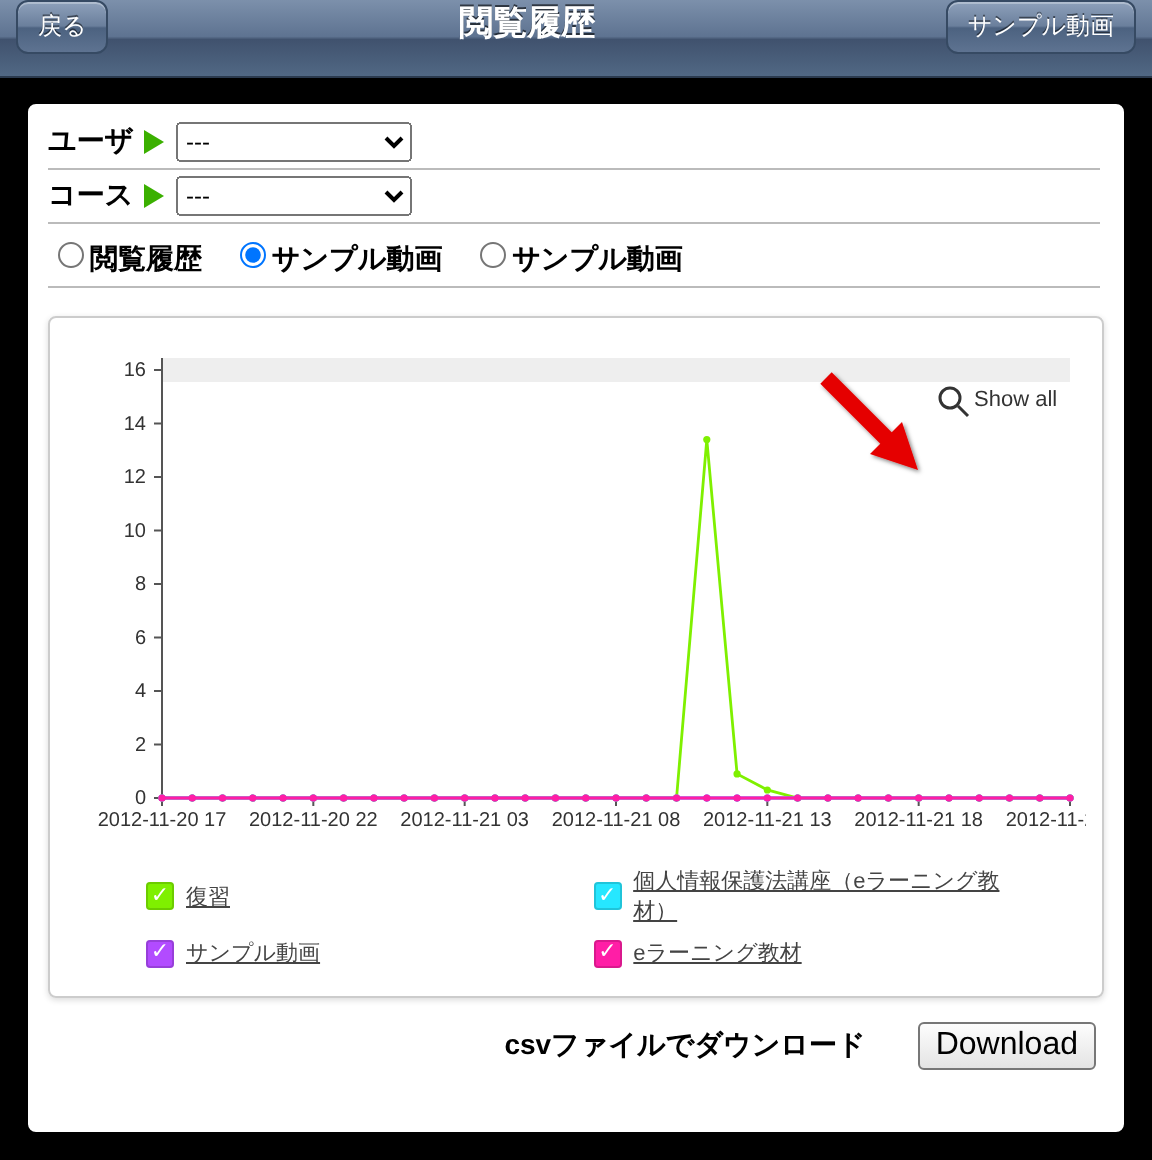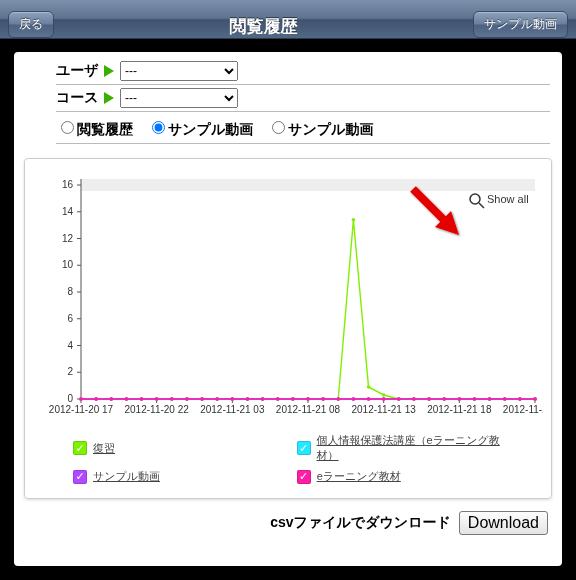--- a/index.html
+++ b/index.html
@@ -1,42 +1,42 @@
 <!DOCTYPE html>
 <html><head>
 <meta charset="utf-8">
 <style>
   html,body{margin:0;padding:0;font-family:"Hiragino Kaku Gothic Pro","Meiryo",sans-serif;background:#000;}
   #app{width:576px;height:580px;position:relative;background:#000;overflow:hidden;}
-  .topbar{height:38px;background:linear-gradient(#7c90ab 0%,#5e7391 48%,#40526e 52%,#516884 100%);display:flex;align-items:flex-end;justify-content:space-between;padding:0 8px;border-bottom:1px solid #2b3a4e;}
+  .topbar{height:38px;background:linear-gradient(#7c90ab 0%,#5e7391 48%,#40526e 52%,#516884 100%);display:flex;align-items:flex-start;justify-content:space-between;padding:0 8px;border-bottom:1px solid #2b3a4e;}
   .topbar .title{color:#fff;font-size:17px;text-shadow:0 -1px 0 rgba(0,0,0,.6);font-weight:600;}
   .nav-btn{background:linear-gradient(#8ea1bb,#6a7f9c 48%,#4c6280 52%,#5e7391);color:#fff;font-size:12px;border:1px solid #364a63;border-radius:6px;padding:4px 10px;text-shadow:0 -1px 0 rgba(0,0,0,.5);box-shadow:inset 0 1px 0 rgba(255,255,255,.3);cursor:pointer;}
   .frame{position:absolute;top:42px;left:4px;right:4px;bottom:4px;border:10px solid #000;border-radius:14px;background:#fff;box-sizing:border-box;}
-  .topform{padding:6px 12px 2px 10px;margin-left:32px;}
+  .topform{padding:6px 12px 2px 10px;}
   .row{display:flex;align-items:center;padding:3px 0;border-bottom:1px solid #bbb;}
   .row label{font-size:14px;font-weight:bold;min-width:46px;}
   .arrow{width:0;height:0;border-top:6px solid transparent;border-bottom:6px solid transparent;border-left:10px solid #3bb000;margin:0 6px 0 2px;}
   .sel{font-size:12px;height:20px;width:118px;}
   .radios{padding:6px 0 4px 0;font-size:14px;font-weight:bold;border-bottom:1px solid #bbb;}
   .radios label{margin-right:10px;}
   .chart-card{margin:12px 10px 8px 10px;border:1px solid #ccc;border-radius:4px;box-shadow:0 1px 3px rgba(0,0,0,.15);padding:8px 8px 4px 8px;}
   .chart-wrap{position:relative;height:260px;}
   svg{display:block;}
   .band{fill:#eee;}
   .axis-line{stroke:#555;stroke-width:1;}
   .ytick text,.xtick{font-size:10px;fill:#333;}
   .series{fill:none;stroke-width:1.4;}
   .pt{stroke-width:1.2;}
   .show-all{font-size:11px;fill:#333;}
   .red-arrow{position:absolute;right:78px;top:16px;pointer-events:none;}
   .legend{display:flex;flex-wrap:wrap;padding:6px 4px 4px 40px;font-size:11px;}
   .lg{display:flex;align-items:center;width:48%;margin-bottom:6px;}
   .sw{width:14px;height:14px;border-radius:2px;display:inline-flex;align-items:center;justify-content:center;margin-right:6px;color:#fff;font-size:11px;line-height:1;box-shadow:0 0 0 1px rgba(0,0,0,.15) inset;}
   .lg a{color:#444;text-decoration:underline;}
-  .dl{display:flex;justify-content:flex-end;align-items:center;gap:8px;padding:4px 14px 10px 0;font-size:14px;font-weight:bold;}
+  .dl{display:flex;justify-content:flex-end;align-items:center;gap:26px;padding:4px 14px 10px 0;font-size:14px;font-weight:bold;}
   .dl button{font-size:16px;padding:2px 8px;border:1px solid #777;border-radius:3px;background:linear-gradient(#fdfdfd,#e4e4e4);cursor:pointer;}
 </style>
 </head>
 <body>
 <div id="app">
 
 <div class="topbar">
   <button class="nav-btn">戻る</button>
   <div class="title">閲覧履歴</div>
   <button class="nav-btn">サンプル動画</button>

